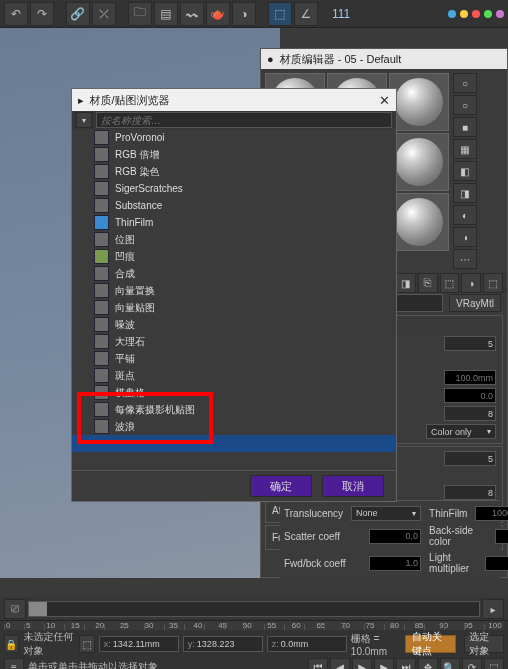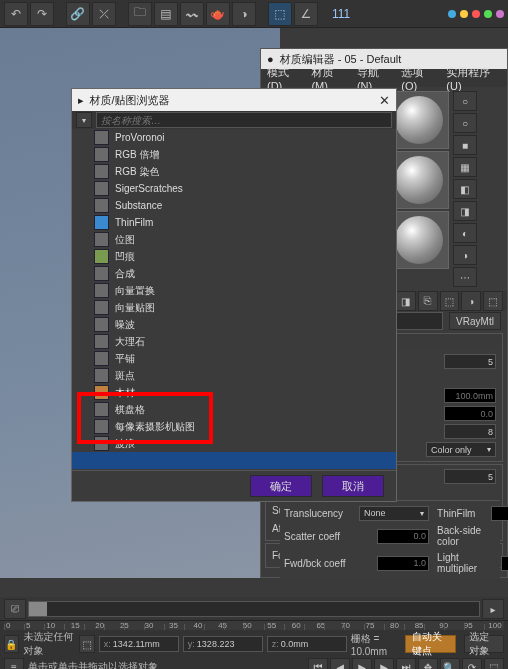--- a/index.html
+++ b/index.html
@@ -58,21 +58,21 @@
 .coord{background:#2a2a2a;border:1px solid #555;height:14px;display:flex;align-items:center;padding:0 4px;font-size:9px;min-width:70px}
 .coord .lbl{color:#888;margin-right:2px}
 .statusRow .txt{color:#bbb}
 .statusRow .btn{width:18px;height:16px;background:#3f3f3f;border:1px solid #2a2a2a;display:flex;align-items:center;justify-content:center;font-size:10px}
 .statusRow .orange{background:#b87a2a;color:#fff;padding:0 6px;height:16px;display:flex;align-items:center;font-size:10px;margin-left:auto;border:1px solid #8a5a1a}
 .trackBar{position:absolute;left:0;bottom:48px;width:100%;height:24px;background:#363636;display:flex;align-items:center;gap:2px;padding:0 4px;box-sizing:border-box}
 .trackBar .btn{width:20px;height:18px;background:#3f3f3f;border:1px solid #2a2a2a;display:flex;align-items:center;justify-content:center;font-size:10px}
 .trackBar .range{flex:1;height:14px;background:#2a2a2a;border:1px solid #555;position:relative}
 .trackBar .range .bar{position:absolute;left:0;top:0;height:100%;width:4%;background:#888}
 .bottomPanel{position:absolute;left:280px;top:500px;right:8px;height:70px;background:#3b3b3b;border-top:1px solid #555;padding:4px;font-size:10px;color:#ccc;display:grid;grid-template-columns:1fr 1fr;gap:3px 8px}
-.bottomPanel .row{display:flex;align-items:center;gap:16px;justify-content:space-between}
+.bottomPanel .row{display:flex;align-items:center;gap:8px;justify-content:space-between}
 .bottomPanel label{flex:1}
 .swatch{width:40px;height:13px;background:#000;border:1px solid #555}
 </style>
 </head>
 <body>
 
 <div class="toolbar-top">
   <div class="tbtn">↶</div>
   <div class="tbtn">↷</div>
   <div class="tbtn spacer"></div>
@@ -97,27 +97,20 @@
   </div>
 </div>
 
 <div class="viewport"></div>
 
 <div class="matEditor">
   <div class="titlebar">
     <span>●</span>
     <span>材质编辑器 - 05 - Default</span>
   </div>
-  <div class="menubar">
-    <span>模式(D)</span>
-    <span>材质(M)</span>
-    <span>导航(N)</span>
-    <span>选项(O)</span>
-    <span>实用程序(U)</span>
-  </div>
   <div class="samples">
     <div class="sampleGrid">
       <div class="sampleSlot">
           <div class="ball"></div>
         </div>
       <div class="sampleSlot">
           <div class="ball"></div>
         </div>
       <div class="sampleSlot">
           <div class="ball"></div>
@@ -332,24 +325,20 @@
         <span class="ico" style="background: rgb(106, 106, 106);"></span>
         <span class="lbl">大理石</span>
       </div>
       <div class="item">
         <span class="ico" style="background: rgb(106, 106, 106);"></span>
         <span class="lbl">平铺</span>
       </div>
       <div class="item">
         <span class="ico" style="background: rgb(106, 106, 106);"></span>
         <span class="lbl">斑点</span>
-      </div>
-      <div class="item">
-        <span class="ico" style="background: rgb(192, 128, 64);"></span>
-        <span class="lbl">木材</span>
       </div>
       <div class="item">
         <span class="ico" style="background: rgb(106, 106, 106);"></span>
         <span class="lbl">棋盘格</span>
       </div>
       <div class="item">
         <span class="ico" style="background: rgb(106, 106, 106);"></span>
         <span class="lbl">每像素摄影机贴图</span>
       </div>
       <div class="item">

